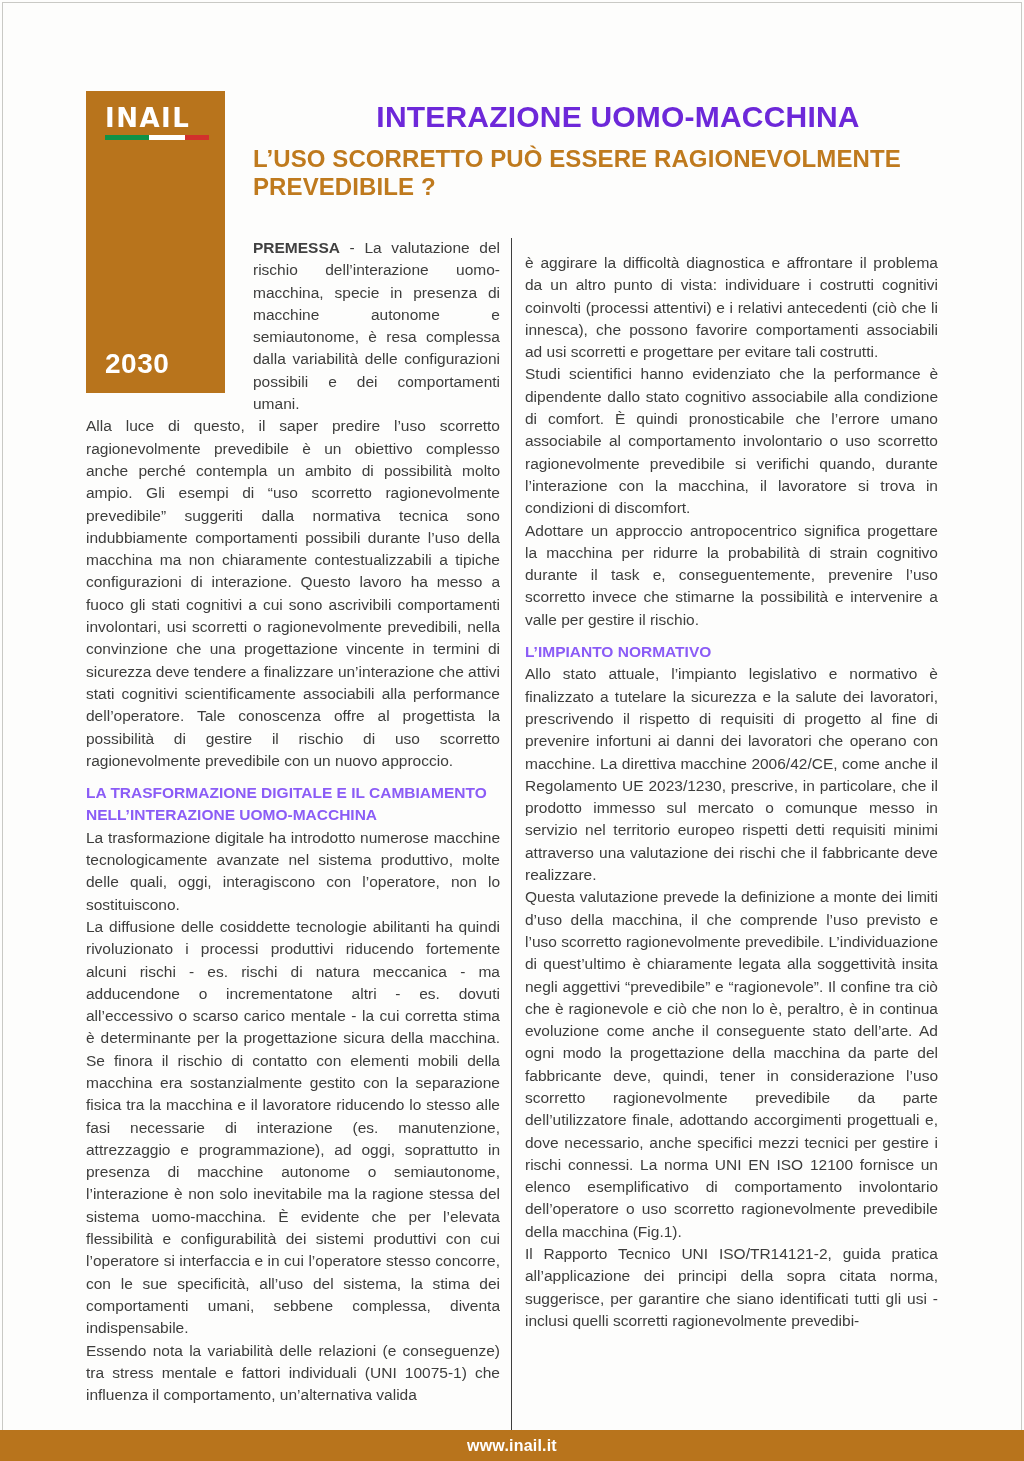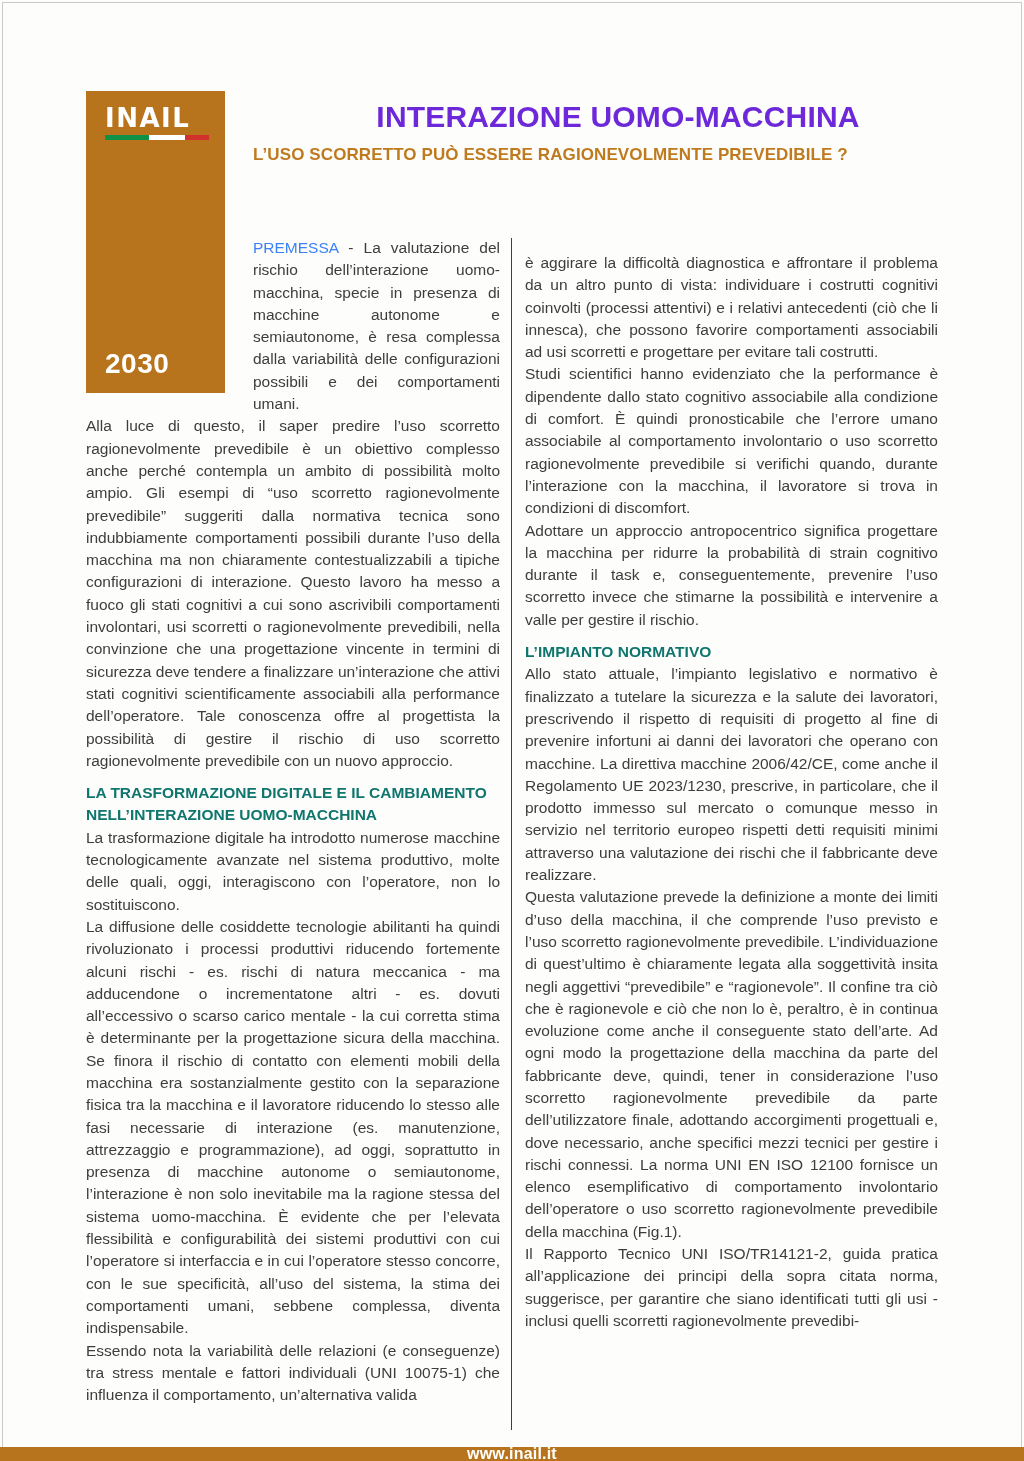--- a/index.html
+++ b/index.html
@@ -34,45 +34,45 @@
     color:#ffffff; font-weight:bold; font-size:28px; letter-spacing:0.5px;
   }
   
   .header-block { position:absolute; left:253px; top:100px; width:730px; }
   .doc-title {
     color:#6d28d9; font-weight:bold; font-size:30px; line-height:1.15;
     letter-spacing:0.2px;
     text-align:center;
   }
   .doc-subtitle {
-    color:#bf7a1e; font-weight:bold; font-size:17px; margin-top:10px;
+    color:#bf7a1e; font-weight:bold; font-size:24px; margin-top:10px;
     letter-spacing:0.1px;
   }
   
   .col {
     position:absolute; top:237px; height:1193px; overflow:hidden;
     text-align:justify; font-size:15.5px; line-height:22.3px;
     color:#3d3d3c; hyphens:auto;
   }
   .col-left  { left:86px;  width:414px; }
   .col-right { left:525px; width:413px;margin-top:15px; }
   .divider {
     position:absolute; left:511px; top:238px; width:1px; height:1192px;
     background:#3e3e3e;
   }
   .box-spacer { float:left; width:167px; height:170px; }
   p.body-para { margin:0; }
   .section-heading {
-    color:#0f766e; font-weight:bold; font-size:15.5px; line-height:22.3px;
+    color:#8b5cf6; font-weight:bold; font-size:15.5px; line-height:22.3px;
     margin-top:10px; text-align:left;
   }
-  .premessa-label { color:#3b82f6; font-weight:normal; }
+  .premessa-label { color:#404040; font-weight:bold; }
   
   .footer-bar {
-    position:absolute; left:0; bottom:0; width:1024px; height:14px;
+    position:absolute; left:0; bottom:0; width:1024px; height:31px;
     background:#b8741c; display:flex; align-items:center; justify-content:center;
   }
   .footer-url { color:#ffffff; font-weight:bold; font-size:16px; letter-spacing:0.2px; }
 </style>
 </head>
 <body>
 
 <div class="page-border"></div>
 
 <div class="brand-box">

